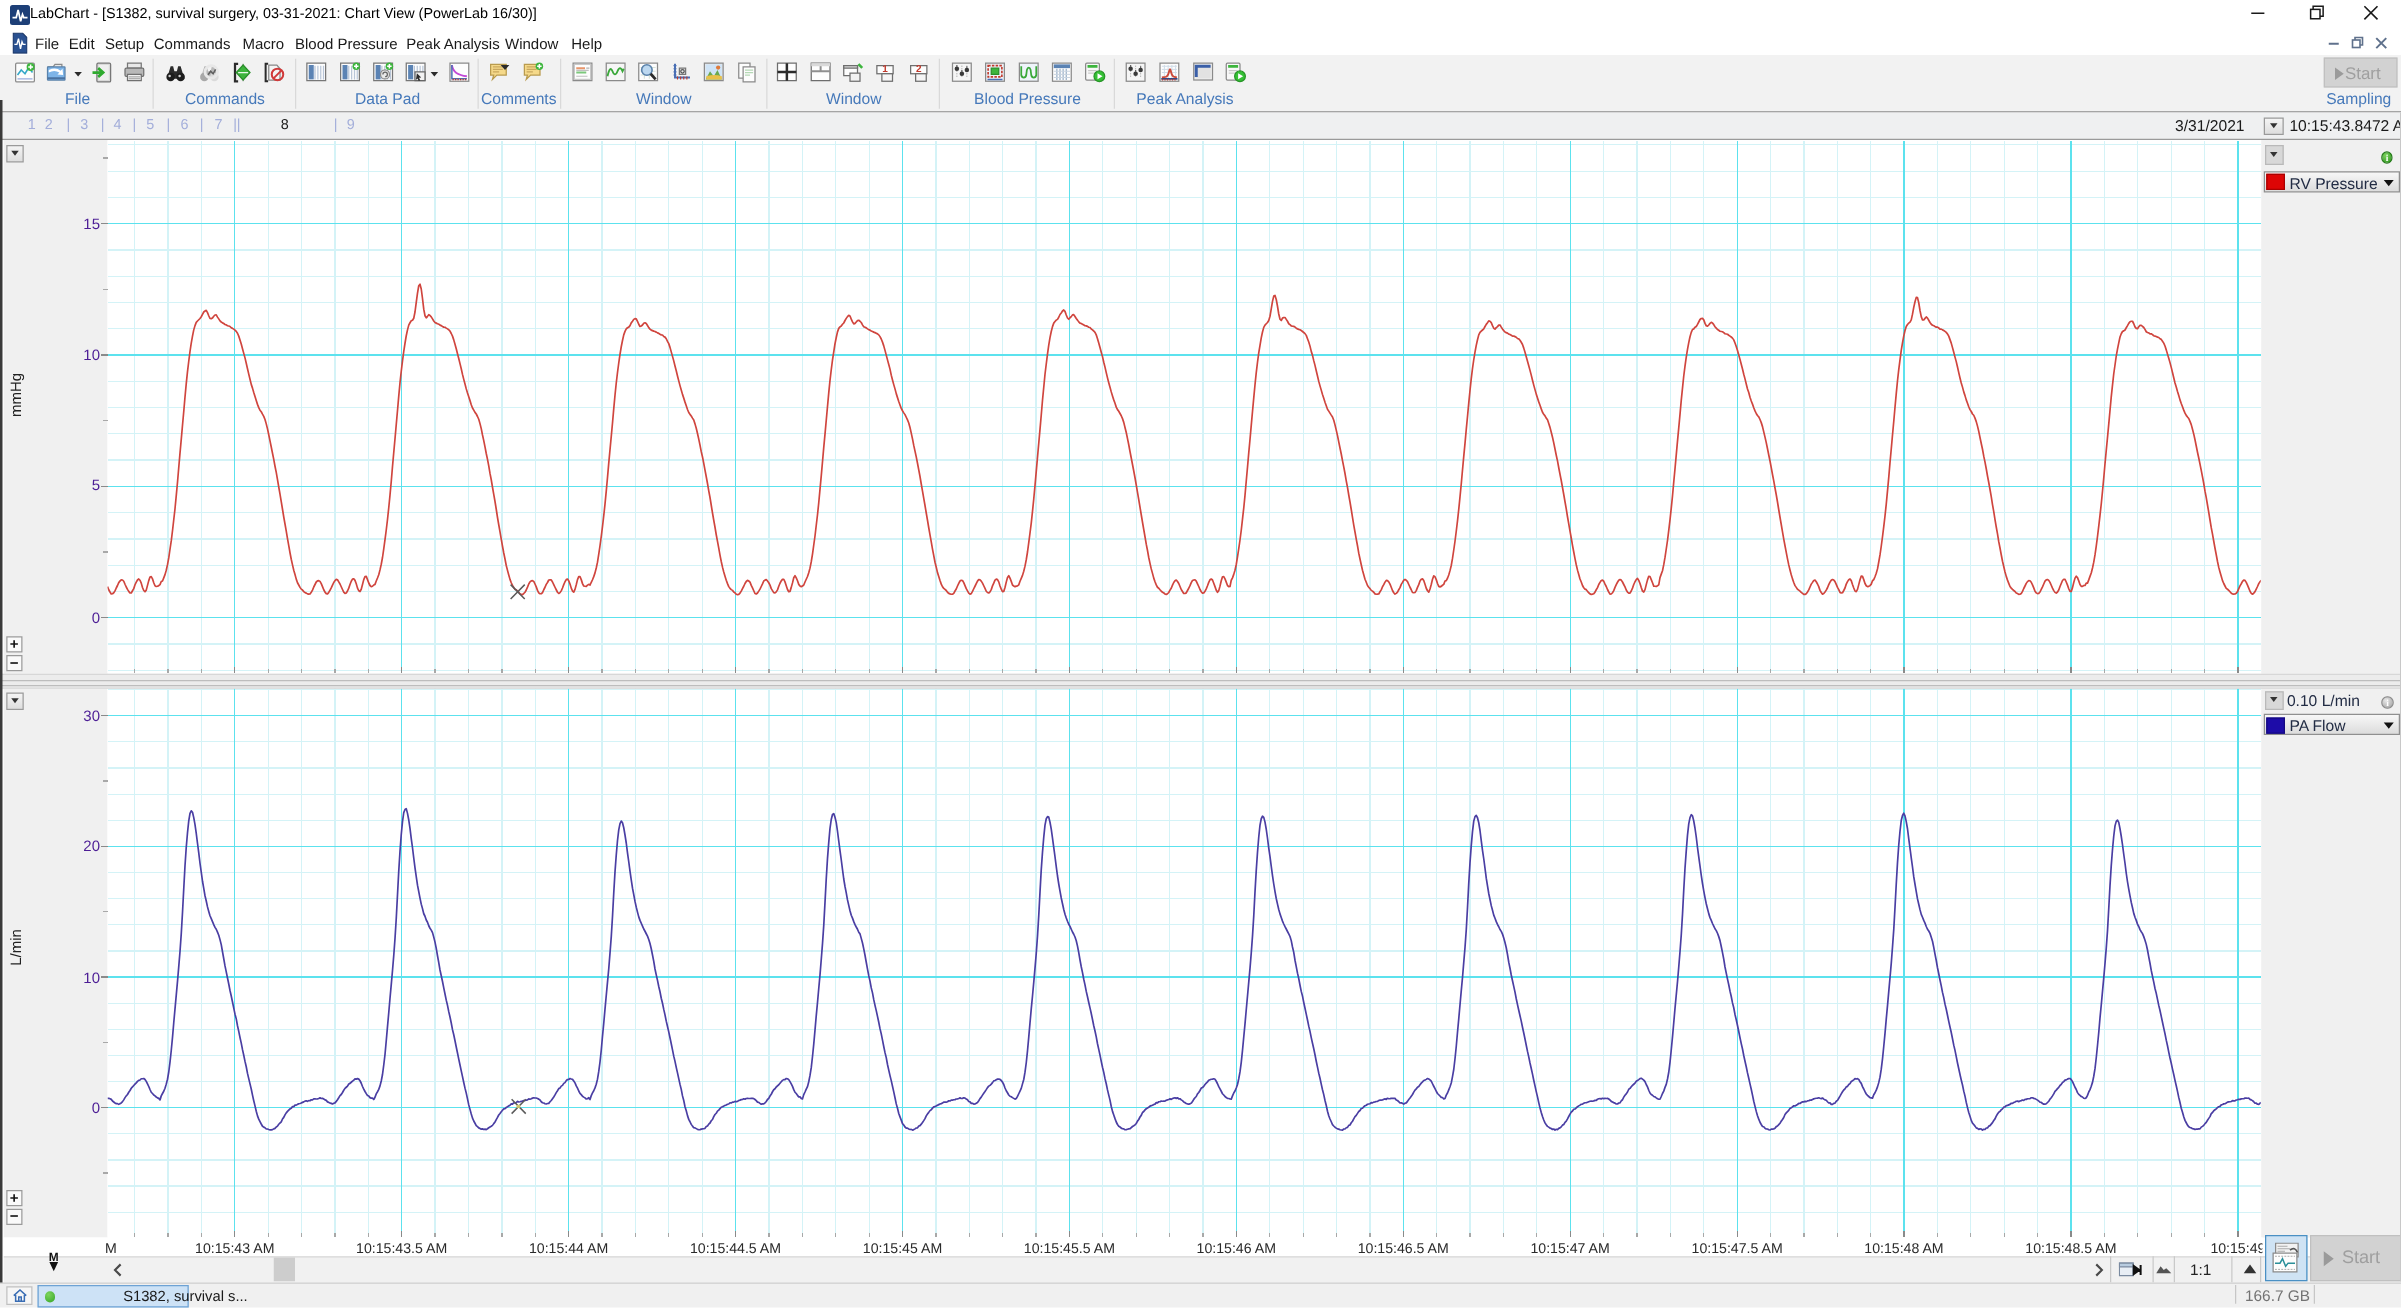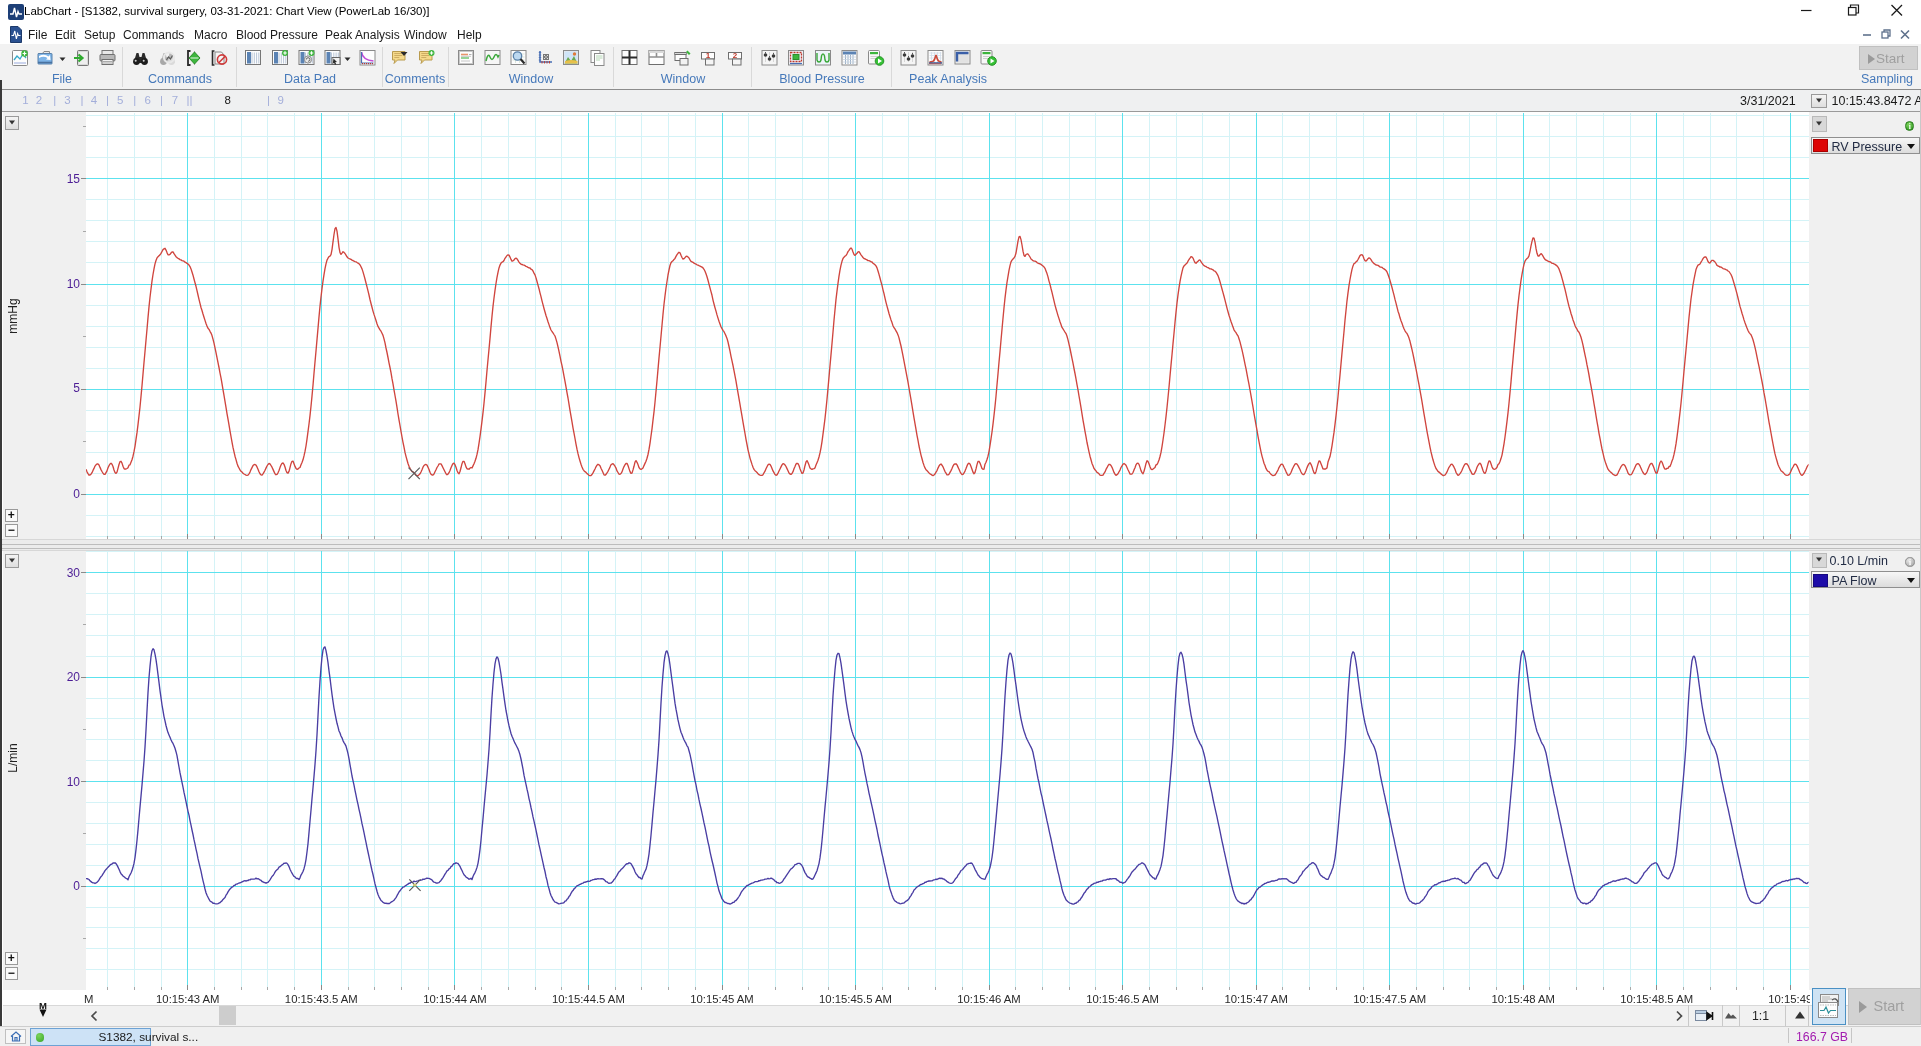--- a/index.html
+++ b/index.html
@@ -458,14 +458,14 @@
     <svg style="position:absolute;left:4px;top:1.5px" width="12" height="11">
       <path d="M1,5.5 L6,1 L11,5.5 M2.5,5 V10 H9.5 V5 M5,10 V6.5 H7 V10" stroke="#3a6db4" stroke-width="1.2" fill="none"></path>
     </svg>
   </div>
 <div class="ab" style="left:29.5px;top:1027.5px;width:121px;height:18px;background:#cde2f6;border:1px solid #6da2d4;">
     <div style="position:absolute;left:5px;top:4.5px;width:8.5px;height:8.5px;border-radius:50%;background:radial-gradient(circle at 35% 30%,#7cd45c,#35a527);"></div>
     <div style="position:absolute;left:31px;top:1.5px;font-size:11.8px;color:#1a1a1a;margin-left:37px;">S1382, survival s...</div>
   </div>
 <div class="ssep" style="left:1787.7px"></div>
 <div class="ssep" style="left:1851.4px"></div>
-<div class="ab " style="left:1796px;top:1029.5px;font-size:12.3px;color:#a21caf;width:48px;text-align:center;">166.7 GB</div>
+<div class="ab " style="left:1796px;top:1029.5px;font-size:12.3px;color:#737373;width:48px;text-align:center;">166.7 GB</div>
 <div id="leftedge"></div>
 <div class="ab" style="left:1919.5px;top:90px;width:1.5px;height:935px;background:#c8c8c8;"></div>
 </body></html>

